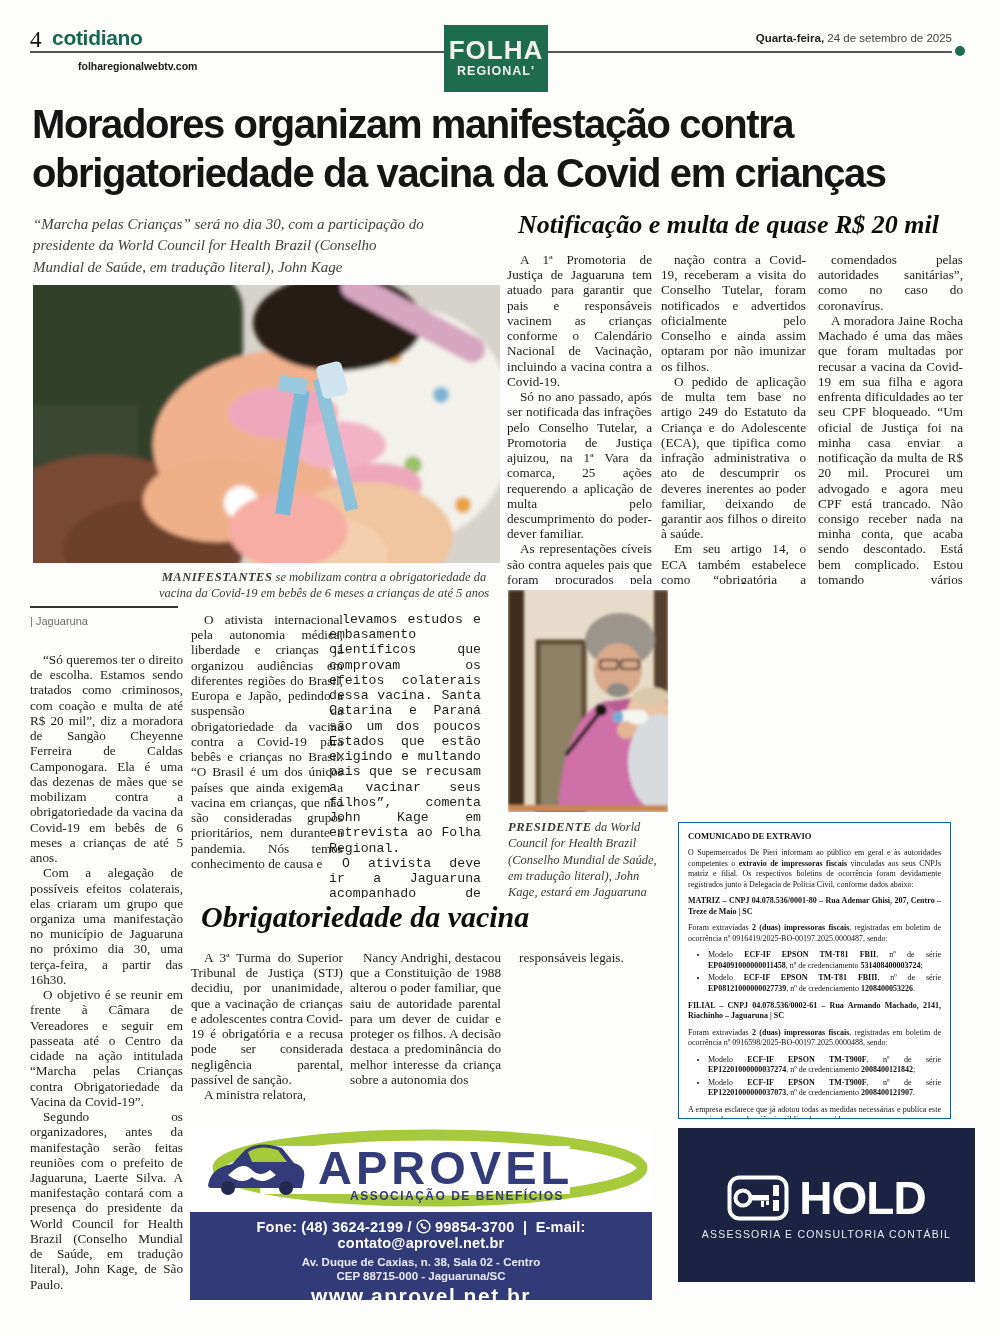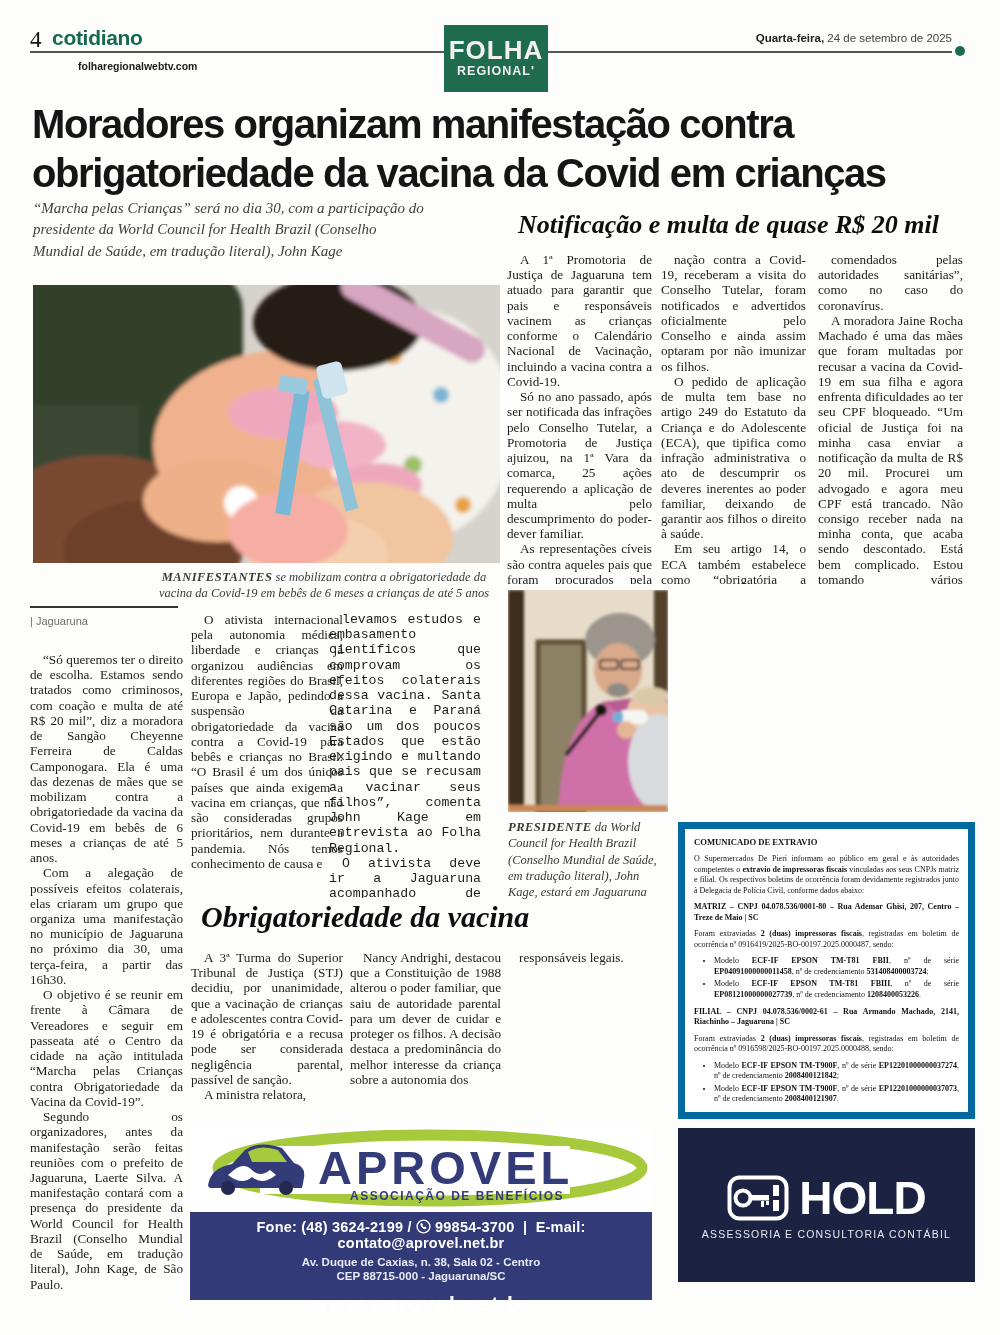--- a/index.html
+++ b/index.html
@@ -16,21 +16,21 @@
   .hdr-date{position:absolute;right:48px;top:32px;font:400 11.5px "Liberation Sans",sans-serif;color:#444;}
   .hdr-date b{color:#222;}
   .logo-box{position:absolute;left:444px;top:25px;width:104px;height:67px;background:#1e6b50;
     display:flex;flex-direction:column;align-items:center;justify-content:center;}
   .logo-l1{font:700 26px "Liberation Sans",sans-serif;color:#f2f1ec;letter-spacing:1px;line-height:1;}
   .logo-l2{font:700 12.5px "Liberation Sans",sans-serif;color:#f2f1ec;letter-spacing:1px;line-height:1.3;}
   
   .headline{position:absolute;left:32px;top:100px;width:950px;color:#151515;
     font:700 40px/1.22 "Liberation Sans",sans-serif;letter-spacing:-1.4px;}
   .headline div{white-space:nowrap;}
-  .deck{position:absolute;left:33px;top:198px;width:396px;
+  .deck{position:absolute;left:33px;top:214px;width:396px;
     font:italic 400 15px/1.42 "Liberation Serif",serif;color:#3f3f3f;}
   
   .sec-title-1{position:absolute;left:518px;top:210px;width:450px;white-space:nowrap;
     font:italic 700 26px "Liberation Serif",serif;color:#0d0d0d;}
   .sec-title-2{position:absolute;left:201px;top:900px;width:470px;white-space:nowrap;
     font:italic 700 30px "Liberation Serif",serif;color:#0d0d0d;}
   
   .bodycol{position:absolute;text-align:justify;overflow:hidden;
     font:400 13.2px/1.155 "Liberation Serif",serif;color:#1c1c1c;}
   .bodycol p{margin:0;text-indent:13px;}
@@ -38,34 +38,34 @@
   .caption{font:italic 400 12.5px/1.3 "Liberation Serif",serif;color:#3a3a3a;}
   .caption b{font-style:italic;letter-spacing:.5px;}
   .cap1{position:absolute;left:148px;top:569px;width:352px;text-align:center;}
   .cap2{position:absolute;left:508px;top:819px;width:154px;text-align:left;}
   .byline-rule{position:absolute;left:30px;top:606px;width:148px;height:2px;background:#333;}
   .byline{position:absolute;left:30px;top:615px;font:400 11px "Liberation Sans",sans-serif;color:#6e6e6e;}
   
   .photo{position:absolute;overflow:hidden;background:#cfccc6;}
   .photo svg{display:block;}
   
-  .comunicado{position:absolute;left:678px;top:822px;width:297px;height:297px;box-sizing:border-box;
-    border:7px solid #0369a1;background:#fff;padding:8px 9px;overflow:hidden;
+  .comunicado{position:absolute;left:678px;top:822px;width:273px;height:297px;box-sizing:border-box;
+    border:1px solid #0369a1;background:#fff;padding:8px 9px;overflow:hidden;
     font:400 8px/1.32 "Liberation Serif",serif;color:#111;text-align:justify;}
   .comunicado h4{margin:0 0 7px 0;font:700 8.6px "Liberation Serif",serif;}
   .comunicado p{margin:0 0 6px 0;}
   .comunicado .chead{font-weight:700;}
   .comunicado ul{margin:2px 0 6px 0;padding-left:20px;}
   .comunicado li{margin:0 0 2px 0;}
   
   .aprovel{position:absolute;left:190px;top:1128px;width:462px;height:172px;background:#fff;}
   .aprovel-navy{position:absolute;left:0;top:84px;width:462px;height:88px;background:#333a78;color:#fff;text-align:center;}
   .ap-line1{margin-top:7px;font:700 14.5px "Liberation Sans",sans-serif;letter-spacing:.2px;}
   .ap-addr{font:700 11.5px/1.25 "Liberation Sans",sans-serif;color:#e8eaf5;margin-top:4px;}
-  .ap-site{font:700 21px "Liberation Sans",sans-serif;letter-spacing:1.5px;margin-top:8px;}
+  .ap-site{font:700 21px "Liberation Sans",sans-serif;letter-spacing:1.5px;margin-top:0;}
   .wa-icon{display:inline-block;vertical-align:-2px;}
   .hold{position:absolute;left:678px;top:1128px;width:297px;height:154px;background:#1c2342;
     display:flex;flex-direction:column;align-items:center;justify-content:center;}
   .hold-row{display:flex;align-items:center;gap:10px;}
   .hold-name{font:700 46px "Liberation Sans",sans-serif;color:#fff;letter-spacing:-1px;}
   .hold-tag{font:400 10.5px "Liberation Sans",sans-serif;color:#e8eaf0;letter-spacing:1.2px;margin-top:3px;}
 </style>
 </head>
 <body>
 

